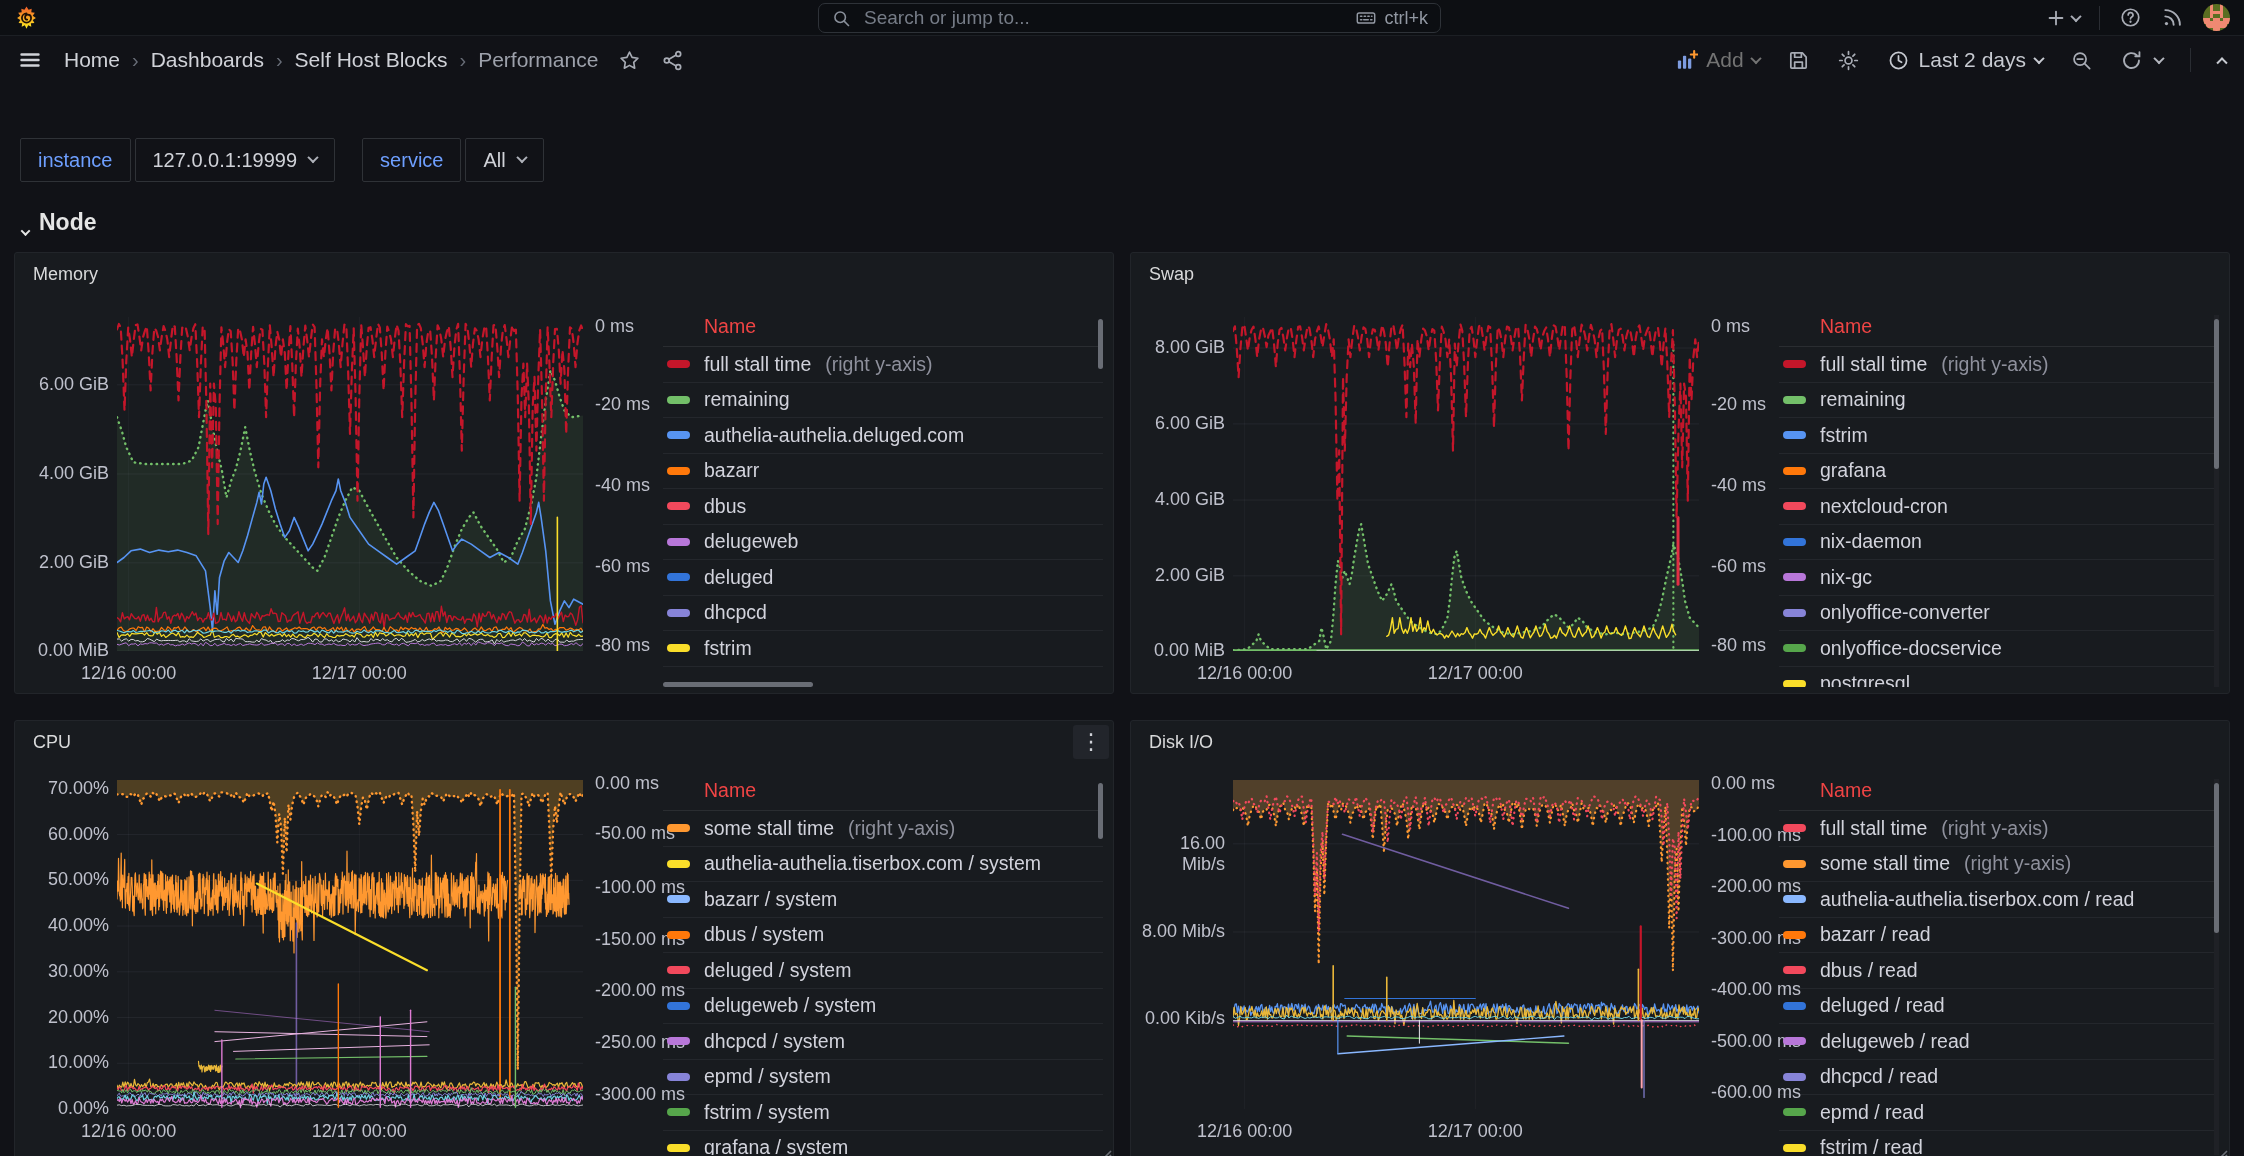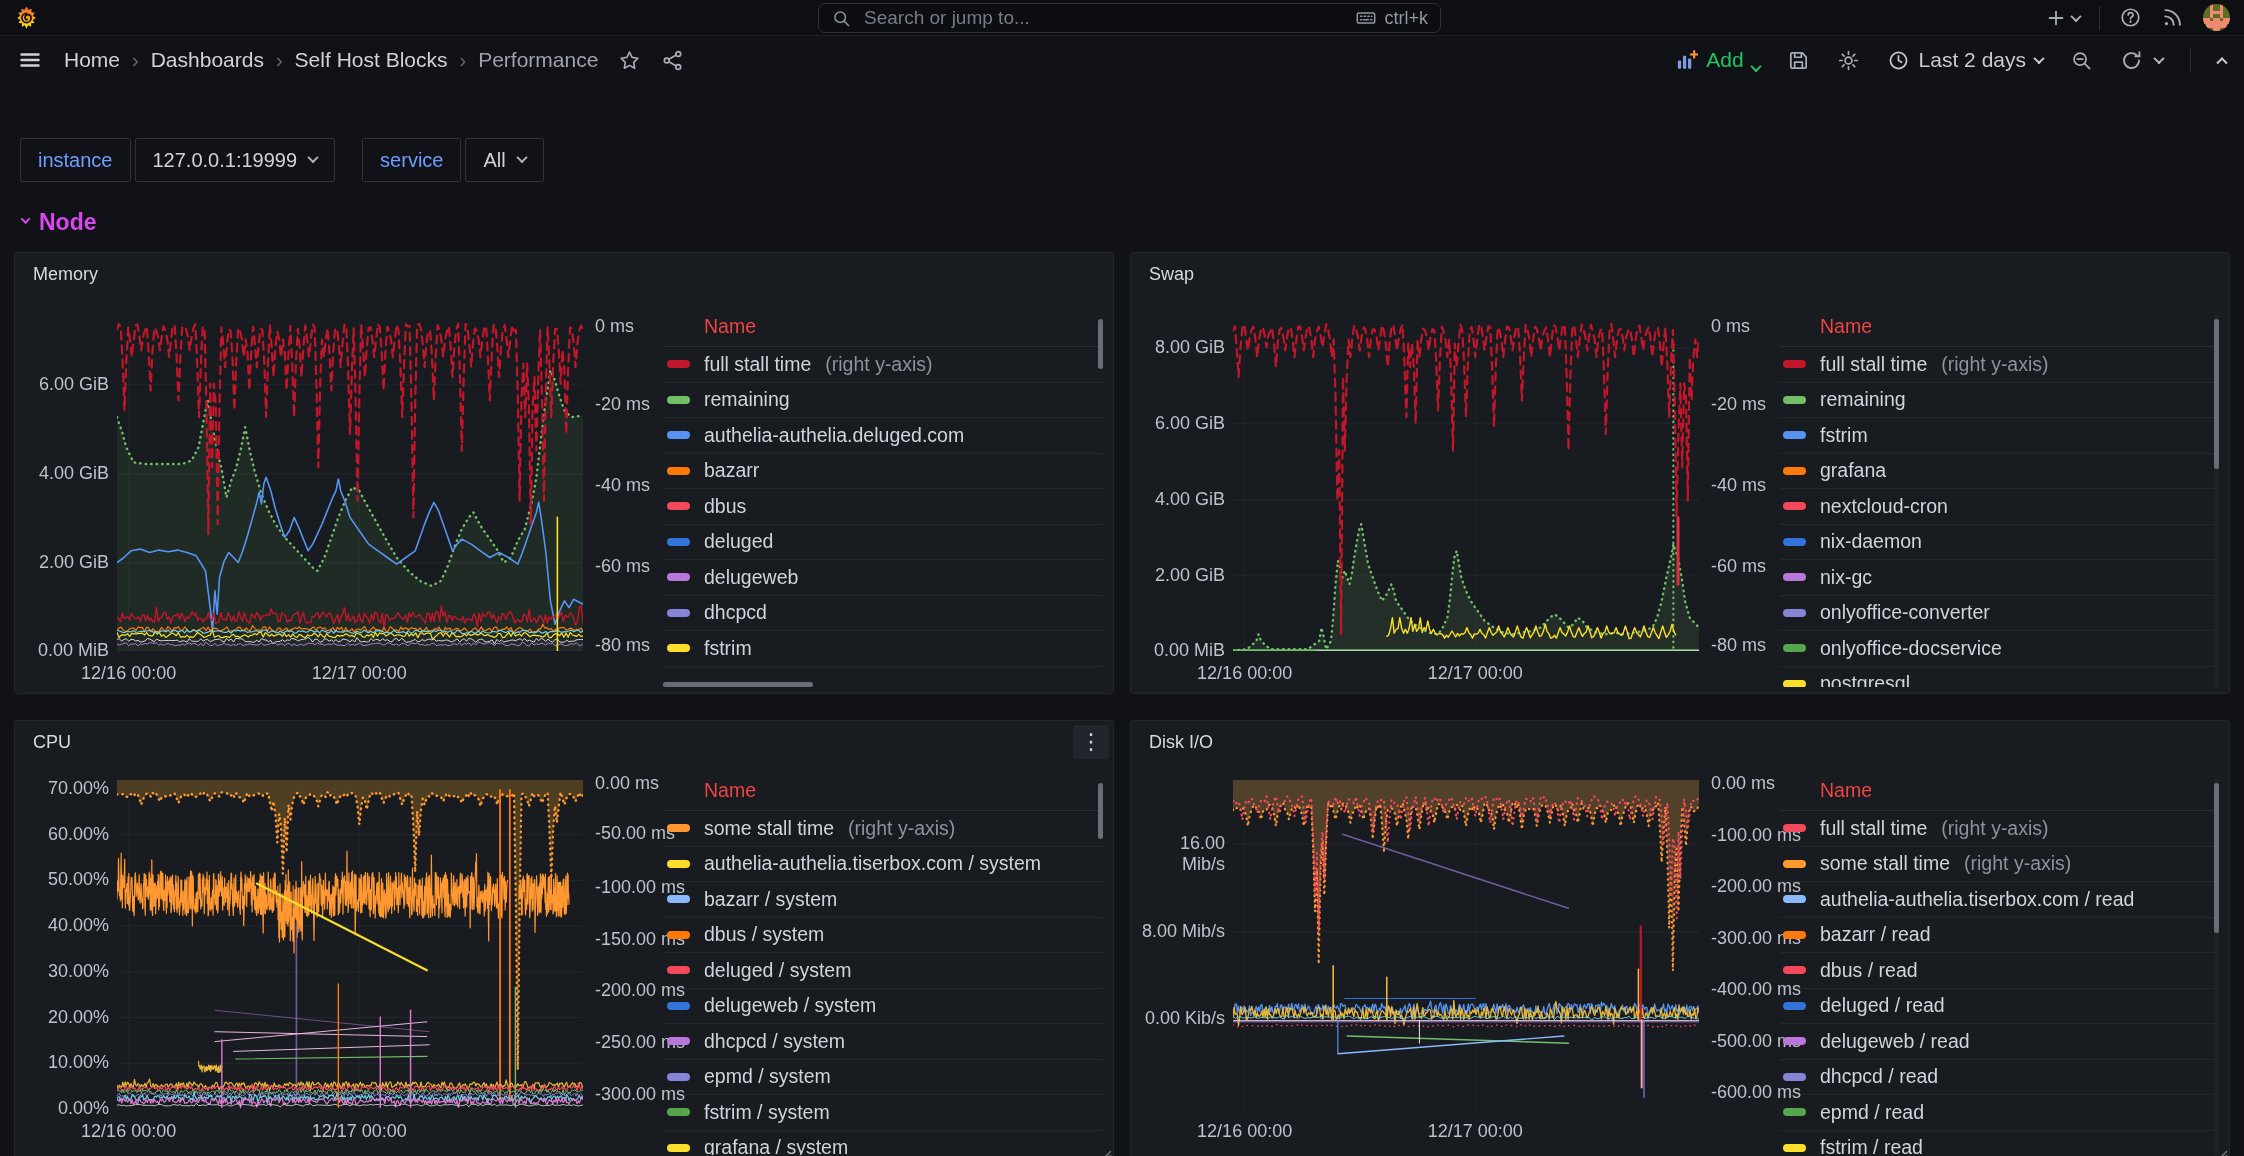--- a/index.html
+++ b/index.html
@@ -35,34 +35,34 @@
   .avatar { width:27px; height:27px; border-radius:50%; overflow:hidden; }
   
   .navbar { height:48px; display:flex; align-items:center; padding:0 18px; background:#111217; }
   .burger { color:#D0D2D8; margin-right:22px; }
   .crumbs { display:flex; align-items:center; gap:12px; font-size:21px; }
   .crumb { color:#D0D2D8; cursor:pointer; }
   .crumb.current { color:#9DA1AB; }
   .crumb-sep { color:#686D77; font-size:20px; }
   .crumb-actions { display:flex; align-items:center; gap:20px; margin-left:20px; color:#C0C3CA; }
   .nav-right { margin-left:auto; display:flex; align-items:center; gap:27px; color:#B4B7BF; }
-  .add-btn { display:flex; align-items:flex-end; gap:8px; color:#22c55e; font-size:21px; cursor:pointer; }
+  .add-btn { display:flex; align-items:center; gap:8px; color:#737373; font-size:21px; cursor:pointer; }
   .time-btn { display:flex; align-items:center; gap:9px; color:#C7CAD1; font-size:21px; cursor:pointer; }
   .refresh-group { display:flex; align-items:center; gap:12px; }
   .chev { display:inline-block; width:8px; height:8px; border-right:2px solid currentColor; border-bottom:2px solid currentColor; transform:rotate(45deg) translate(-1px,-1px); }
   .chev.up { transform:rotate(-135deg) translate(-2px,-2px); }
   
   .content { padding:54px 14px 0 14px; }
   .vars { display:flex; align-items:center; margin-left:6px; }
   .chip { height:44px; display:flex; align-items:center; padding:8px 17px; border:1px solid #2F3237; border-radius:2px; font-size:20px; background:#111217; }
   .chip.lbl { color:#6E9FFF; cursor:default; }
   .chip.val { color:#D0D2D8; gap:12px; margin-left:4px; cursor:pointer; }
   .chip.val .chev { color:#AEB1B9; margin-top:-3px; }
   .var-gap { width:27px; }
-  .section-head { display:flex; align-items:center; gap:10px; margin:27px 0 0 8px; font-size:23px; font-weight:700; color:#d946ef; cursor:pointer; }
+  .section-head { display:flex; align-items:flex-end; gap:10px; margin:27px 0 0 8px; font-size:23px; font-weight:700; color:#e5e5e5; cursor:pointer; }
   .section-head .chev { width:7px; height:7px; border-width:2px; margin-top:-4px; }
   .grid { display:grid; grid-template-columns:1100px 1100px; grid-template-rows:442px 442px; gap:26px 16px; margin-top:16px; }
   
   .panel { background:#181B1F; border:1px solid #22252A; border-radius:3px; position:relative; overflow:hidden; }
   .panel-title { position:absolute; left:18px; top:11px; margin:0; font-size:18px; font-weight:400; color:#D8D9DA; cursor:pointer; }
   .ylbl  { position:absolute; left:2px; width:92px; text-align:right; font-size:18px; color:#BFC1CC; }
   .yrlbl { position:absolute; left:580px; font-size:18px; color:#BFC1CC; white-space:nowrap; }
   .xlbl  { position:absolute; transform:translateX(-50%); font-size:18px; color:#BFC1CC; white-space:nowrap; }
   .plotsvg { position:absolute; left:102px; }
   .legend { position:absolute; left:648px; right:10px; bottom:6px; overflow:hidden; }
@@ -329,26 +329,26 @@
           </div>
           <div class="lg-row">
             <span class="sw" style="background: rgb(255, 120, 10);"></span>
             <span>bazarr</span>
           </div>
           <div class="lg-row">
             <span class="sw" style="background: rgb(242, 73, 92);"></span>
             <span>dbus</span>
           </div>
           <div class="lg-row">
+            <span class="sw" style="background: rgb(184, 119, 217);"></span>
+            <span>delugeweb</span>
+          </div>
+          <div class="lg-row">
             <span class="sw" style="background: rgb(50, 116, 217);"></span>
             <span>deluged</span>
-          </div>
-          <div class="lg-row">
-            <span class="sw" style="background: rgb(184, 119, 217);"></span>
-            <span>delugeweb</span>
           </div>
           <div class="lg-row">
             <span class="sw" style="background: rgb(135, 132, 216);"></span>
             <span>dhcpcd</span>
           </div>
           <div class="lg-row">
             <span class="sw" style="background: rgb(250, 222, 42);"></span>
             <span>fstrim</span>
           </div>
           <div class="vthumb" style="height: 50px;"></div>

